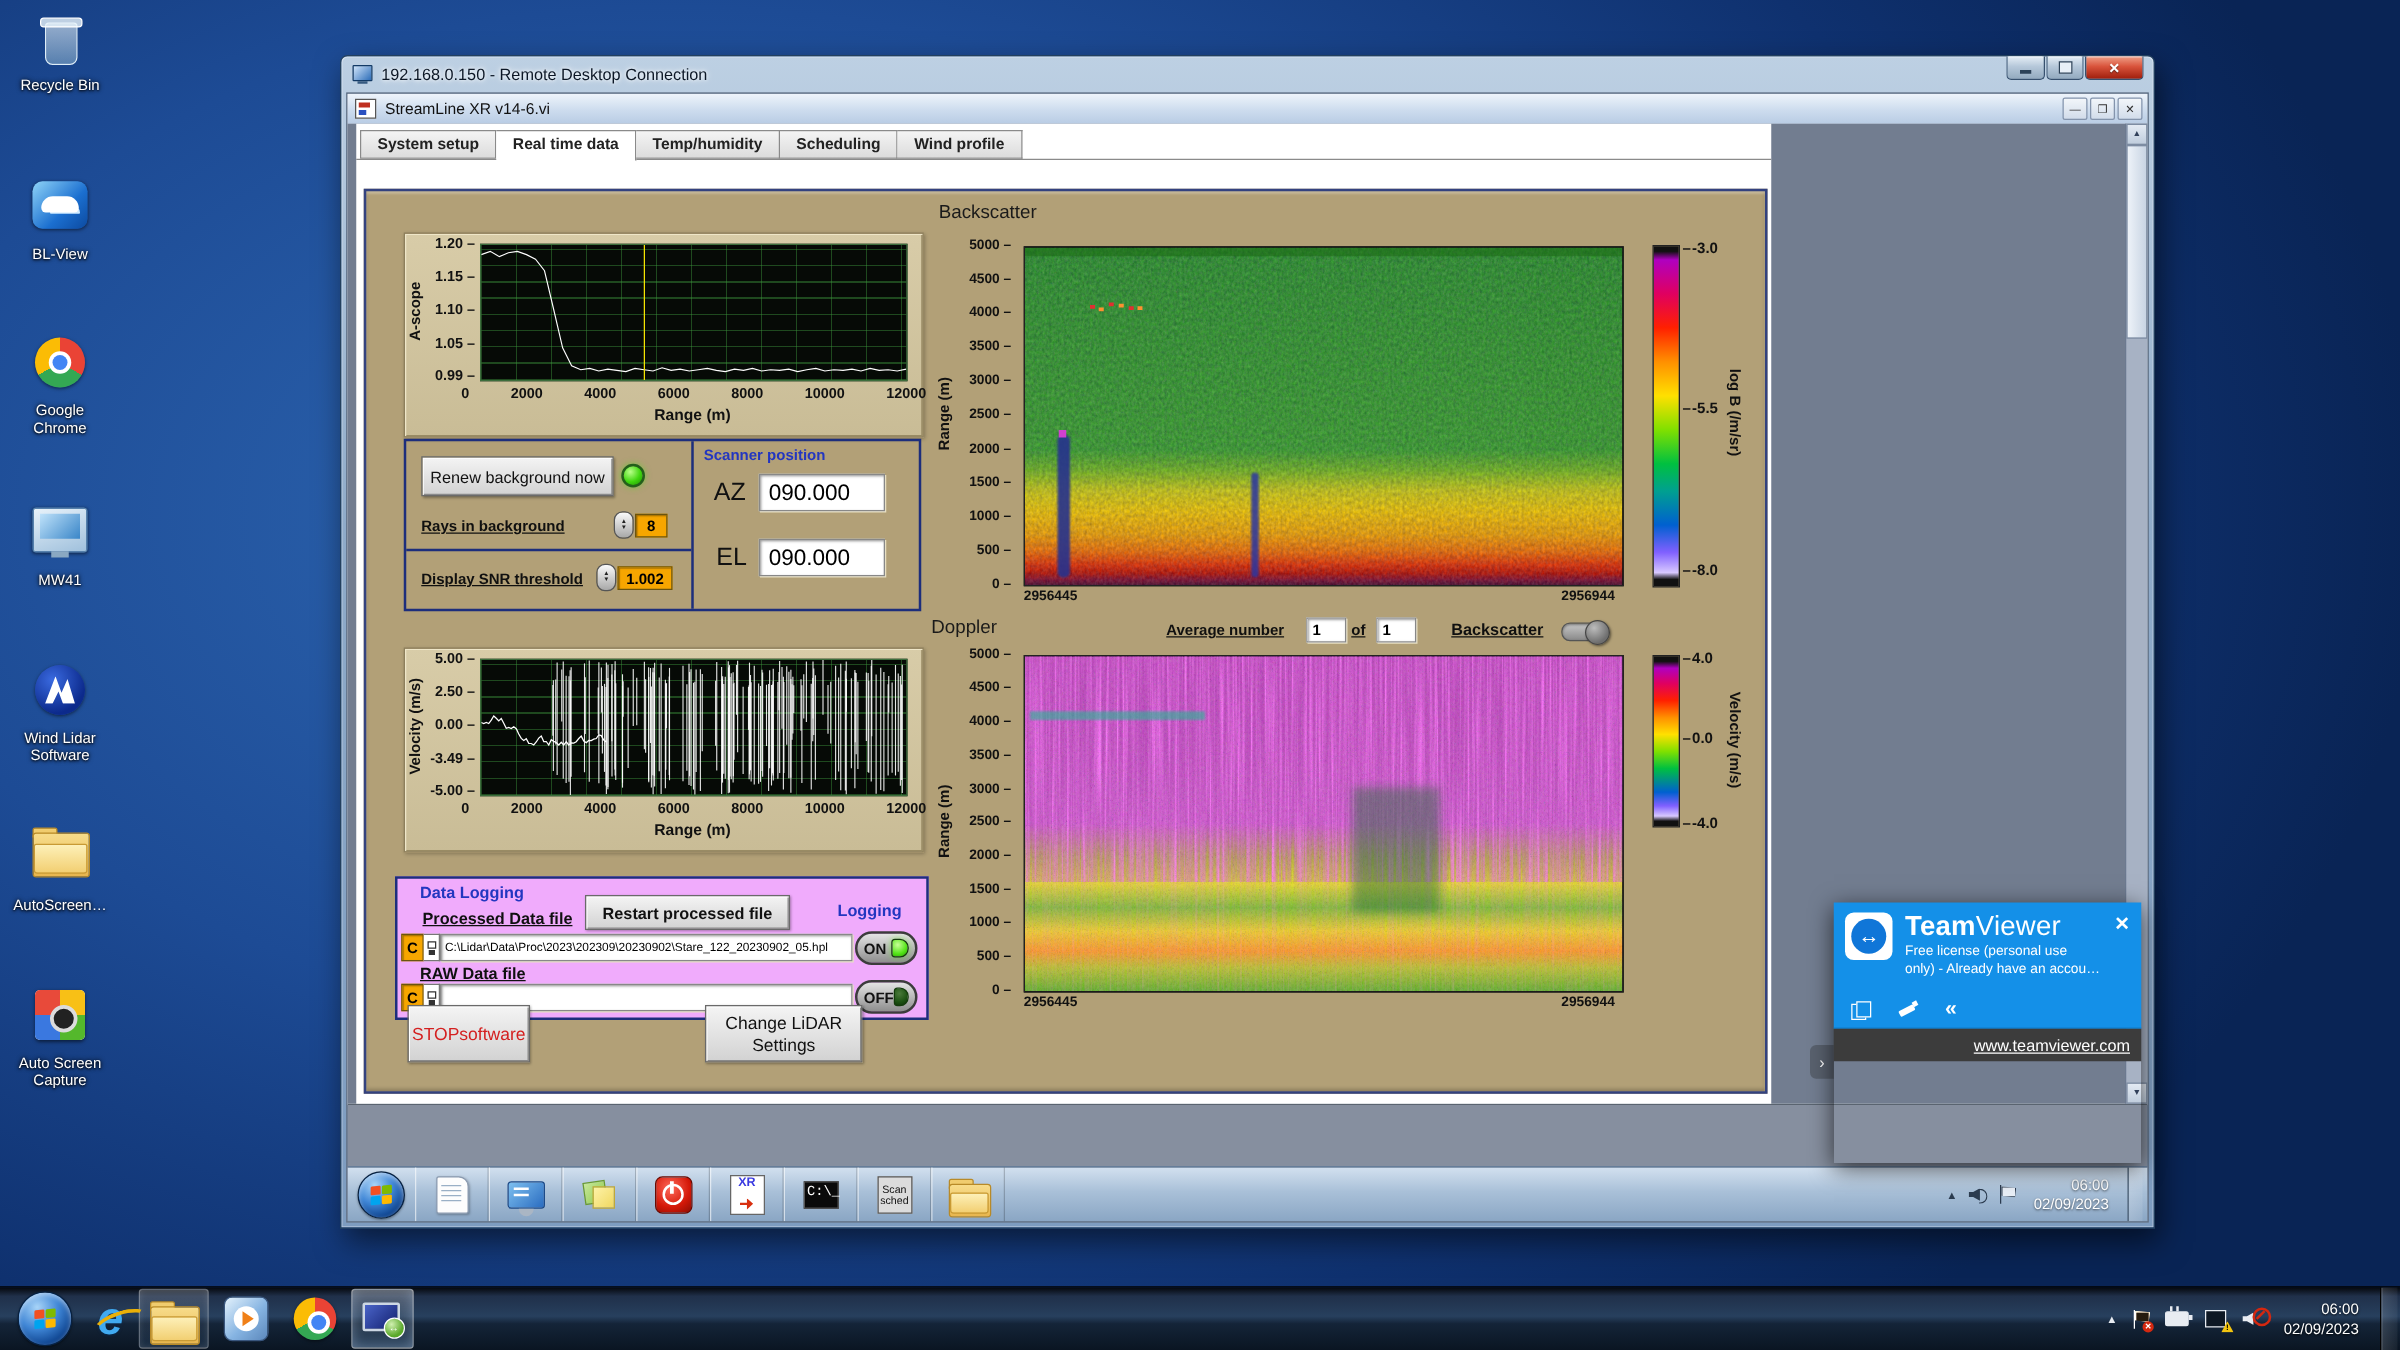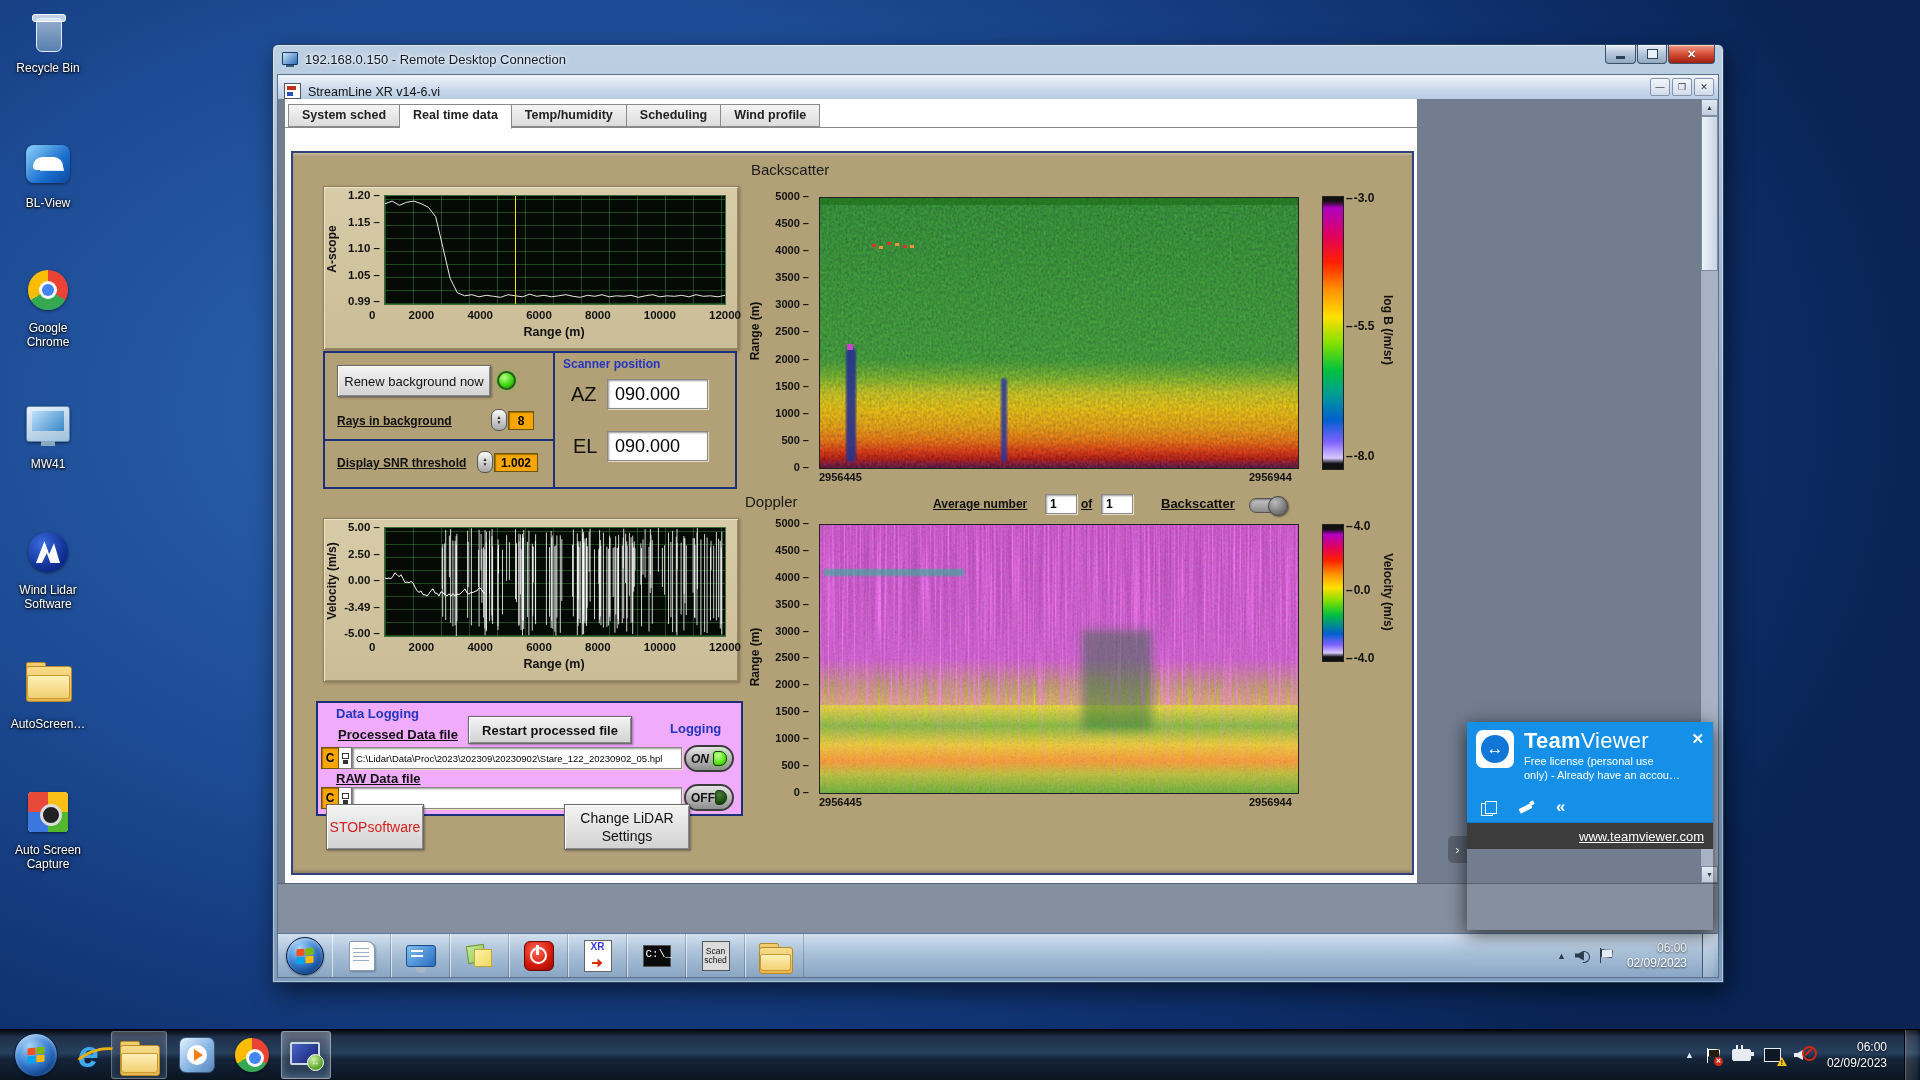--- a/index.html
+++ b/index.html
@@ -45,21 +45,21 @@
   .wbtn{height:18px;border:1px solid #37506e;border-top:none;border-radius:0 0 4px 4px;display:flex;align-items:center;justify-content:center;
     background:linear-gradient(180deg,#e6eef6,#b6c8da 45%,#93aabf);color:#243a50;font-size:10px;margin-left:1px;box-shadow:0 1px 0 #ffffff88 inset;}
   .wbtn.min{width:29px;}.wbtn.max{width:28px;}
   .wbtn.close{width:45px;background:linear-gradient(180deg,#f0a088,#d9543c 45%,#a01e0c);color:#fff;font-size:11px;font-weight:bold;text-shadow:0 1px 1px #00000088;}
   .glyph-min{width:9px;height:3px;background:#2c4258;margin-top:6px;}
   .glyph-max{width:9px;height:8px;border:1px solid #2c4258;background:#e8f0f8;}
   .rdp-client{position:absolute;left:4px;right:4px;top:29px;bottom:4px;background:#868f9f;overflow:hidden;border:1px solid #5c7088;}
 
   
   .app-window{position:absolute;left:0;right:0;top:0;height:808px;background:#fff;border-bottom:1px solid #5a6470;}
-  .app-titlebar{height:24px;background:linear-gradient(180deg,#eef4fb,#cddcee 55%,#b9cce4);border-bottom:1px solid #8fa3bc;display:flex;align-items:flex-end;padding-left:6px;position:relative;}
+  .app-titlebar{height:24px;background:linear-gradient(180deg,#eef4fb,#cddcee 55%,#b9cce4);border-bottom:1px solid #8fa3bc;display:flex;align-items:center;padding-left:6px;position:relative;}
   .vi-ico{width:15px;height:14px;background:#fff;border:1px solid #555;position:relative;}
   .vi-ico::before{content:"";position:absolute;left:2px;top:2px;width:9px;height:4px;background:#c03020;}
   .vi-ico::after{content:"";position:absolute;left:2px;bottom:2px;width:6px;height:4px;background:#2a50c0;}
   .app-title{font-size:12.5px;color:#111;margin-left:7px;}
   .app-ctrls{position:absolute;right:4px;top:3px;display:flex;gap:2px;}
   .abtn{width:18px;height:16px;background:linear-gradient(180deg,#f2f6fa,#d2dcea);border:1px solid #8494ac;border-radius:2px;color:#333;font-size:9px;display:flex;align-items:center;justify-content:center;}
   .app-body{position:absolute;left:0;right:0;top:24px;bottom:0;background:#727d90;}
   .front-white{position:absolute;left:7px;top:0;width:1132px;height:100%;background:#fff;}
   .tabstrip{position:absolute;left:10px;top:5px;display:flex;z-index:3;}
   .tab{height:21px;line-height:21px;padding:0 13px;font-size:12.5px;font-weight:bold;color:#222;
@@ -307,21 +307,21 @@
           <div class="app-ctrls">
             <div class="abtn">—</div>
             <div class="abtn">❐</div>
             <div class="abtn">✕</div>
           </div>
         </div>
         <div class="app-body">
           <div class="front-white"></div>
           <div class="tabline"></div>
           <div class="tabstrip">
-            <div class="tab">System sched</div>
+            <div class="tab">System setup</div>
             <div class="tab active">Real time data</div>
             <div class="tab">Temp/humidity</div>
             <div class="tab">Scheduling</div>
             <div class="tab">Wind profile</div>
           </div>
 
           <div class="panel">
 
             <div class="scope-frame" style="left:30px;top:33px;">
               <div class="abs rl" style="left:-32px;top:55px;width:80px;">A-scope</div>
@@ -642,21 +642,21 @@
             <div class="grpbox" style="left:23px;top:548px;width:423px;height:111px;background:#f0abfc;">
               <div class="lvblue abs" style="left:18px;top:3px;font-size:13px;">Data Logging</div>
               <div class="lvlabel abs" style="left:20px;top:24px;font-size:13px;">Processed Data file</div>
               <div class="lvbtn abs" style="left:150px;top:13px;width:162px;height:26px;font-size:13px;font-weight:bold;">Restart processed file</div>
               <div class="lvblue abs" style="left:352px;top:18px;font-size:13px;">Logging</div>
               <div class="pathrow" style="left:3px;top:44px;">
                 <div class="cbox numfield">C</div>
                 <div class="pbrowse"></div>
                 <div class="pfield whitefield" style="width:330px;">C:\Lidar\Data\Proc\2023\202309\20230902\Stare_122_20230902_05.hpl</div>
               </div>
-              <div class="lvtoggle-oval" style="left:366px;top:42px;font-style:italic;">
+              <div class="lvtoggle-oval" style="left:366px;top:42px;">
                 <span>ON</span>
                   <div class="tled on"></div>
               </div>
               <div class="lvlabel abs" style="left:18px;top:68px;font-size:13px;">RAW Data file</div>
               <div class="pathrow" style="left:3px;top:84px;">
                 <div class="cbox numfield">C</div>
                 <div class="pbrowse"></div>
                 <div class="pfield whitefield" style="width:330px;"></div>
               </div>
               <div class="lvtoggle-oval" style="left:366px;top:81px;">

